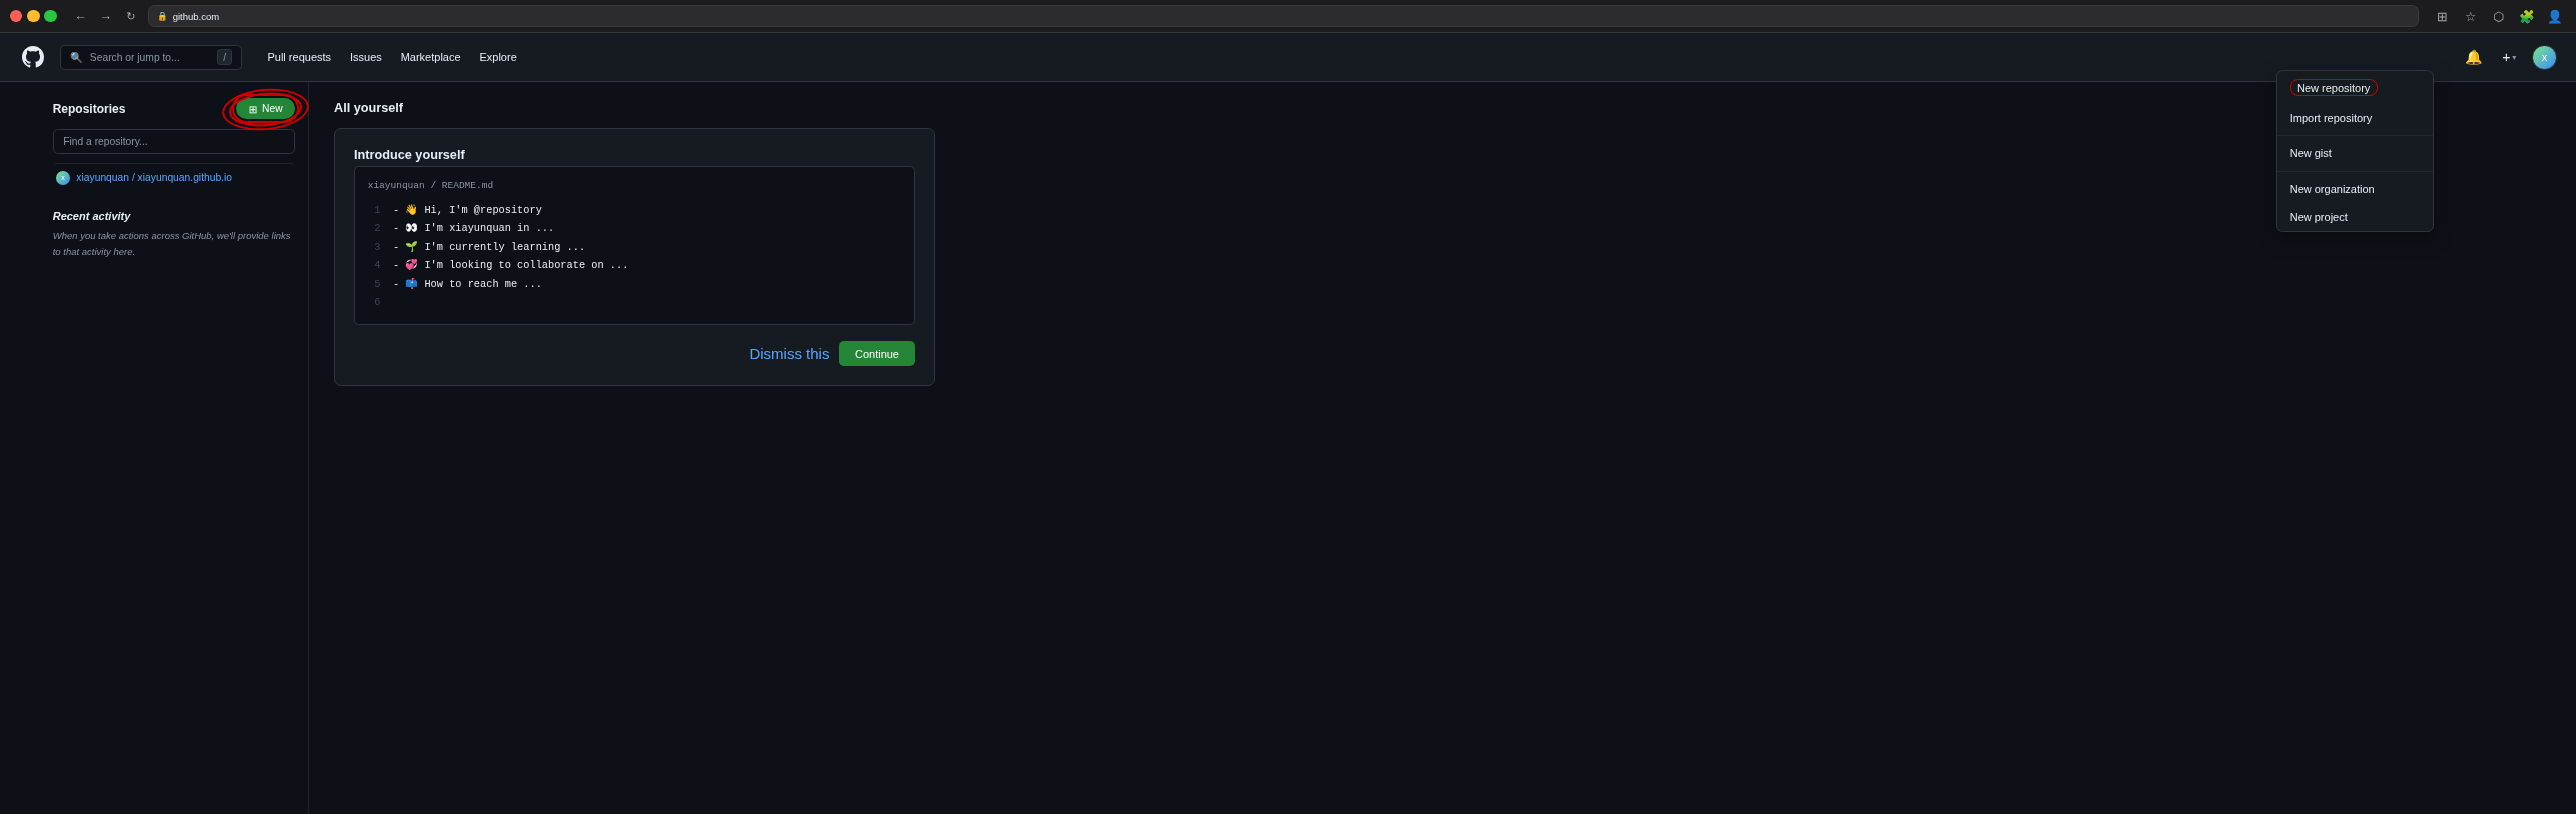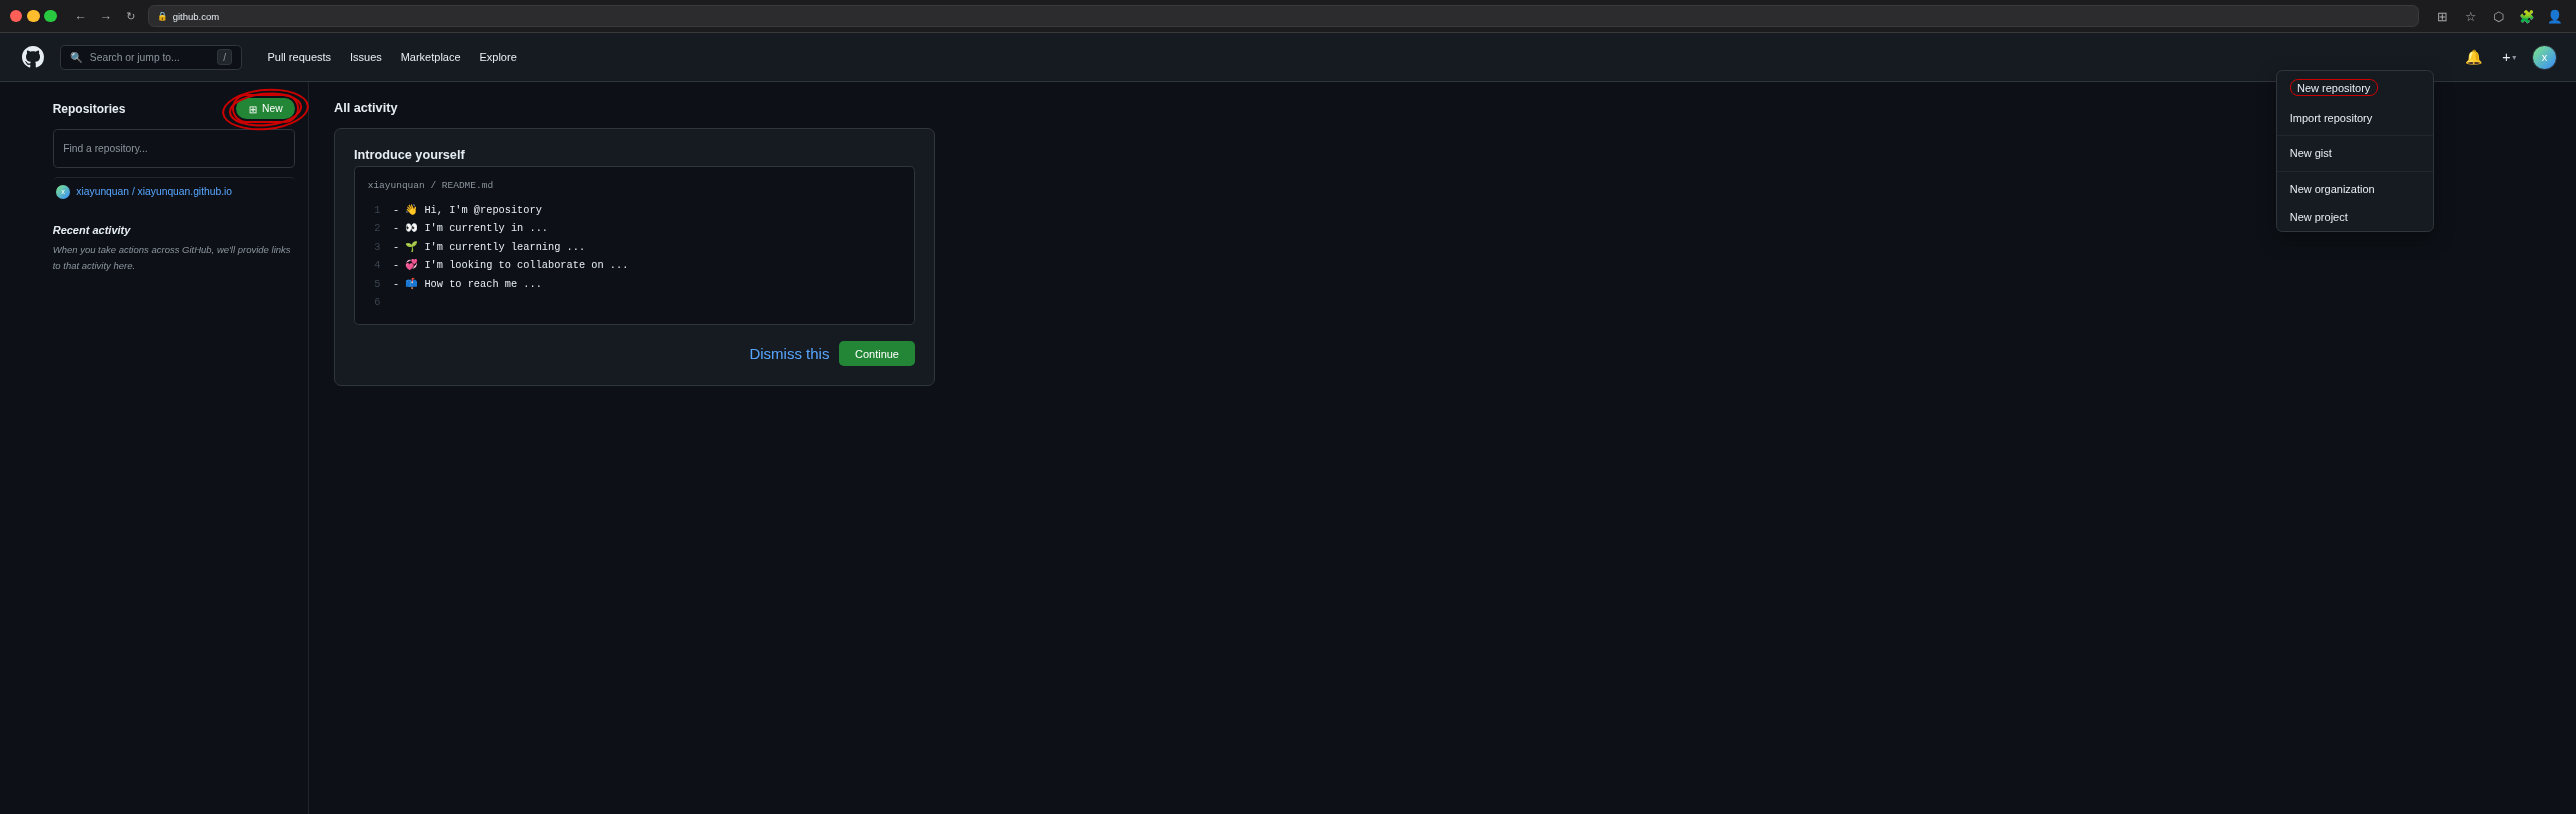--- a/index.html
+++ b/index.html
@@ -226,21 +226,21 @@
       width: 87px; height: 41px;
       border: 2.4px solid #cc0000;
       border-radius: 50%;
       pointer-events: none;
       transform: rotate(-5deg);
     }
     .find-repo {
       background: #0d1117;
       border: 0.8px solid #30363d;
       border-radius: 4.7px;
-      height: 39px;
+      height: 25px;
       padding: 0 9.5px;
       color: #e6edf3;
       font-size: 10.3px;
       width: 100%;
       margin-bottom: 9.5px;
       outline: none;
     }
     .find-repo::placeholder { color: #8b949e; }
     .repo-item {
       display: flex;
@@ -486,34 +486,34 @@
       <span>xiayunquan / xiayunquan.github.io</span>
     </div>
 
     <div class="recent-activity">
       <div class="recent-activity-title">Recent activity</div>
       <div class="recent-activity-text">When you take actions across GitHub, we'll provide links to that activity here.</div>
     </div>
   </aside>
 
   <main class="main-content">
-    <div class="activity-header">All activity</div>
+    <div class="activity-header">All yourself</div>
 
     <div class="introduce-card">
       <div class="introduce-title">Introduce yourself</div>
 
       <div class="code-editor">
         <div class="code-file-path">xiayunquan / README.md</div>
         <div class="code-line">
           <span class="line-num">1</span>
           <span class="line-content">- 👋 Hi, I'm @repository</span>
         </div>
         <div class="code-line">
           <span class="line-num">2</span>
-          <span class="line-content">- 👀 I'm currently in ...</span>
+          <span class="line-content">- 👀 I'm xiayunquan in ...</span>
         </div>
         <div class="code-line">
           <span class="line-num">3</span>
           <span class="line-content">- 🌱 I'm currently learning ...</span>
         </div>
         <div class="code-line">
           <span class="line-num">4</span>
           <span class="line-content">- 💞️ I'm looking to collaborate on ...</span>
         </div>
         <div class="code-line">

